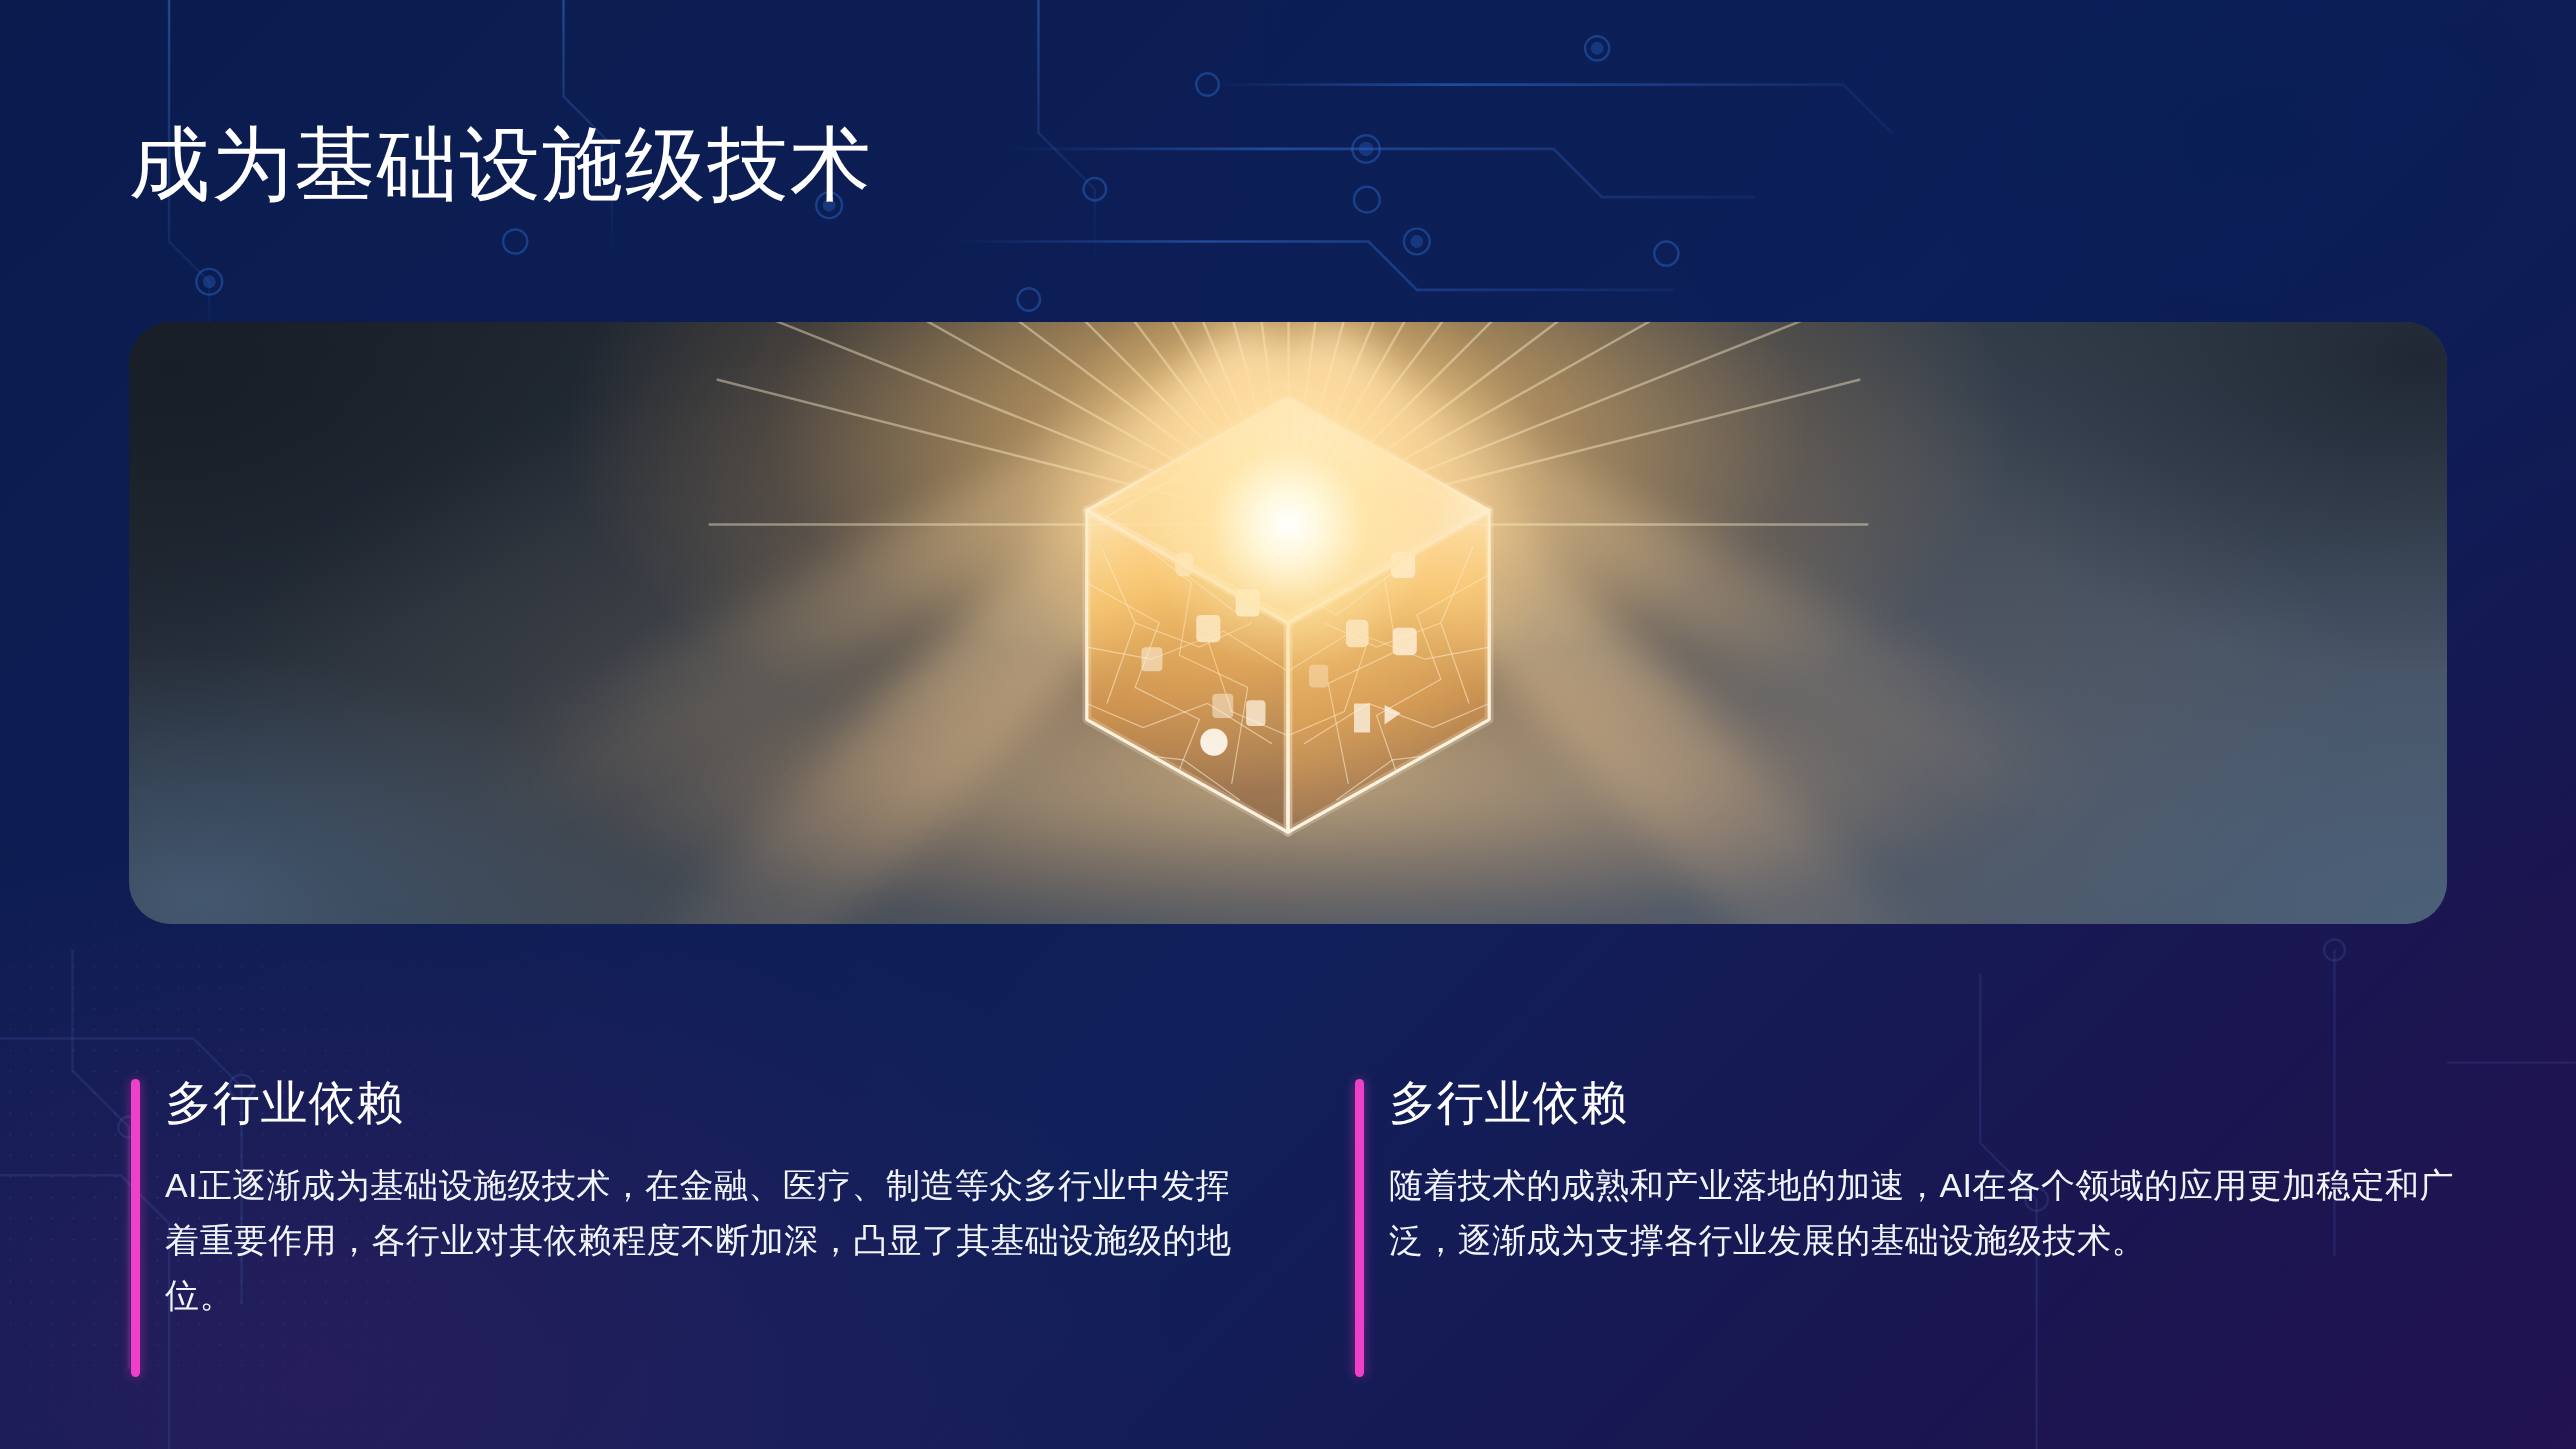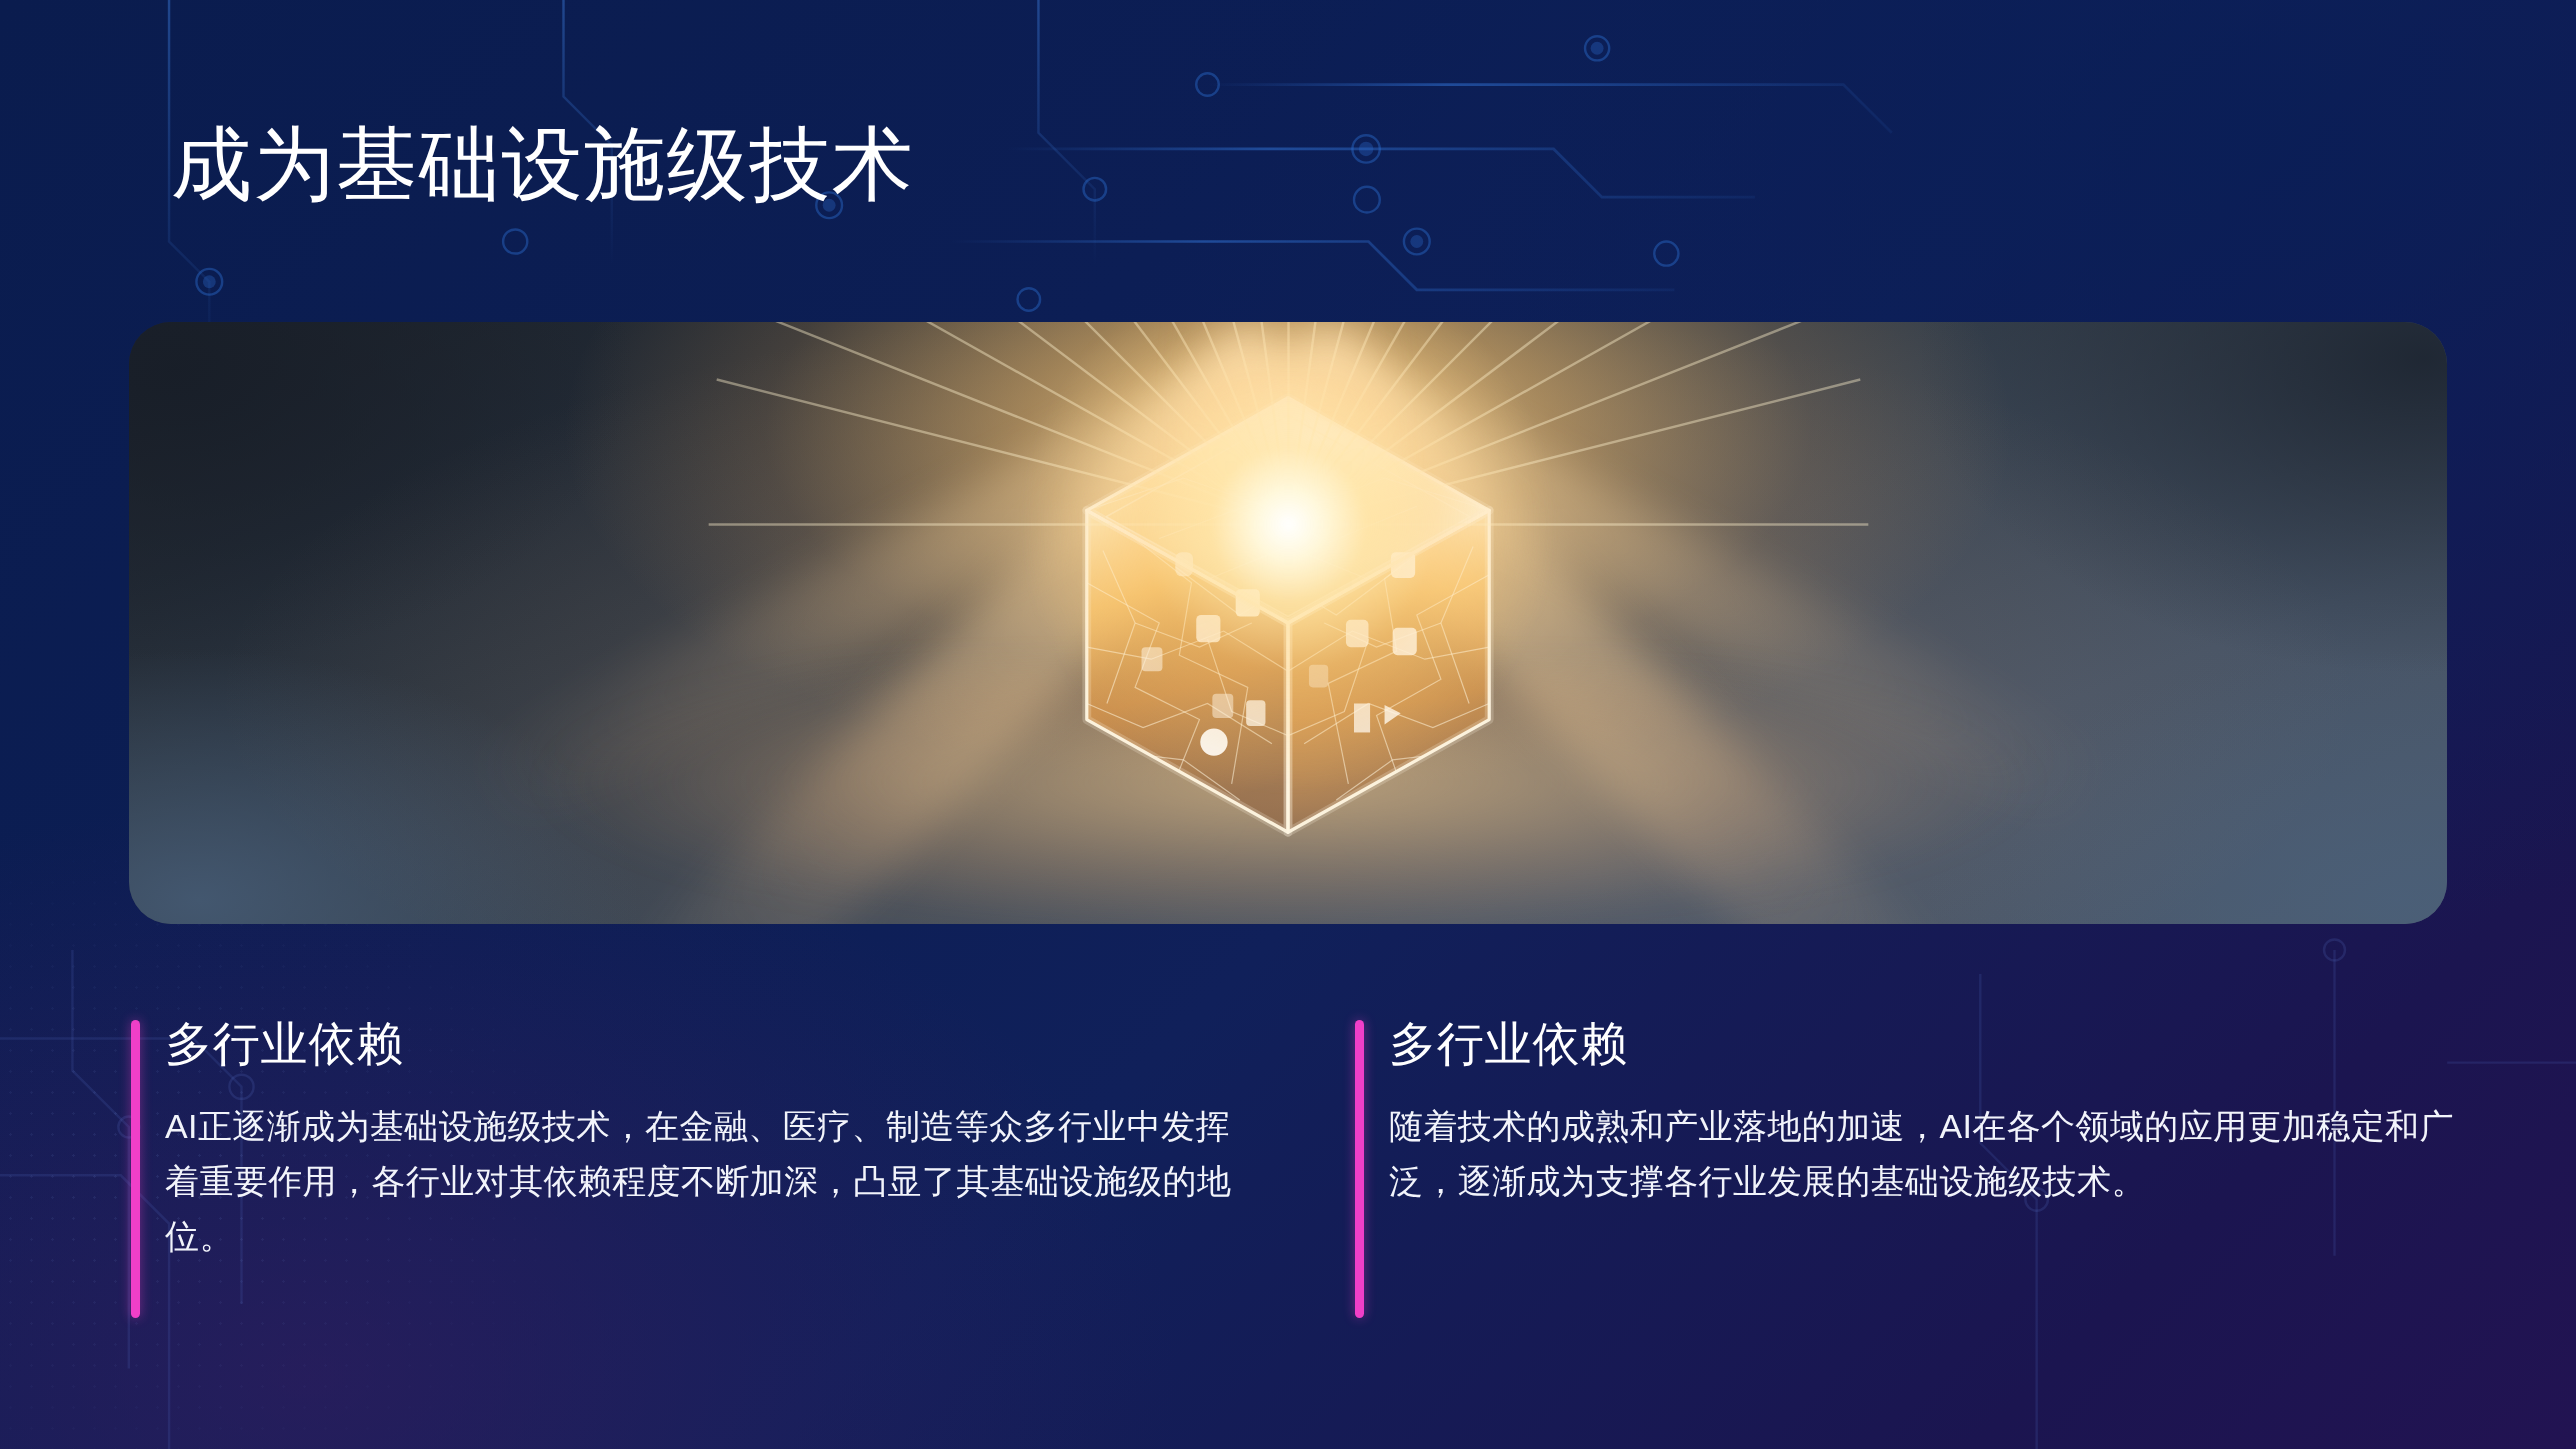--- a/index.html
+++ b/index.html
@@ -32,21 +32,21 @@
     background-size:21px 21px;
     -webkit-mask-image:radial-gradient(ellipse 564px 451px at 18% 62%, #000 0%, transparent 78%);
     mask-image:radial-gradient(ellipse 564px 451px at 18% 62%, #000 0%, transparent 78%);
     pointer-events:none;
   }
 
   
   #title {
     position:absolute; left:129px; top:119px;
     font-size:81px; line-height:1.12; font-weight:400;
-    color:#ffffff; letter-spacing:1.6px; white-space:nowrap;margin-left:42px;
+    color:#ffffff; letter-spacing:1.6px; white-space:nowrap;
   }
 
   
   #hero {
     position:absolute; left:129px; top:322px;
     width:2318px; height:602px;
     border-radius:42px; overflow:hidden;
     background:
       linear-gradient(160deg,#1d232c 0%,#222a35 18%,#2c3540 34%,#3b4654 55%,#475466 75%,#4d5a6c 100%);
   }
@@ -83,21 +83,21 @@
   .corona{
     position:absolute; left:50%; top:143px; transform:translate(-50%,-50%);
     width:612px; height:612px; border-radius:50%;
     background:radial-gradient(circle, rgba(255,255,255,1) 0%, rgba(255,248,220,.95) 8%, rgba(255,226,160,.75) 18%, rgba(255,200,110,.35) 34%, rgba(255,180,90,0) 62%);
     filter:blur(3.2px); pointer-events:none;
   }
   .starburst{ position:absolute; left:50%; top:143px; transform:translate(-50%,-50%);
               width:1208px; height:1208px; pointer-events:none; }
 
   
-  .col{ position:absolute; top:1018px; }
+  .col{ position:absolute; top:1077px; }
   .col.left{ left:131px;  width:1127px; }
   .col.right{ left:1355px; width:1127px; }
 
   .accent{
     position:absolute; left:0; top:1.6px;
     width:8.9px; height:298px; border-radius:4.8px;
     background:#f03fc8;
     box-shadow:0 0 11.3px rgba(240,63,200,.45);
   }
   .col-body{ padding-left:34px; }

